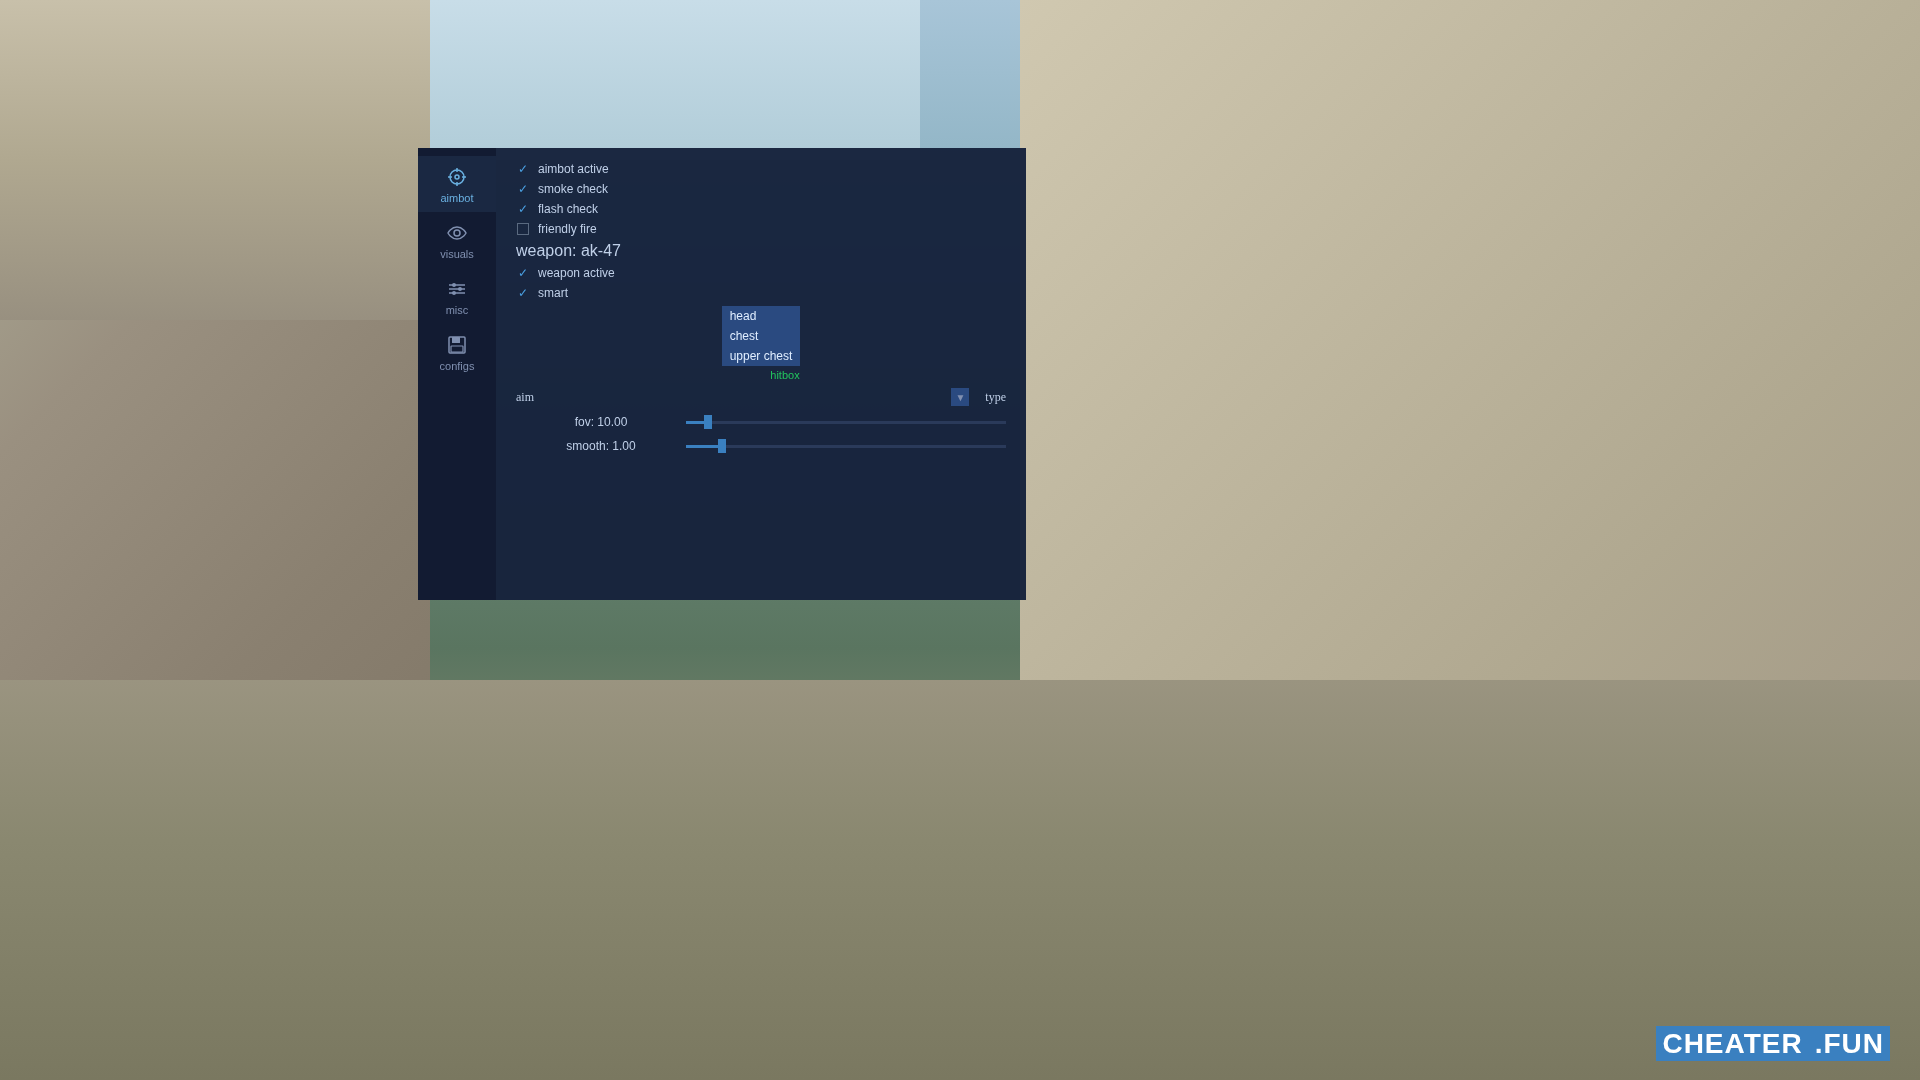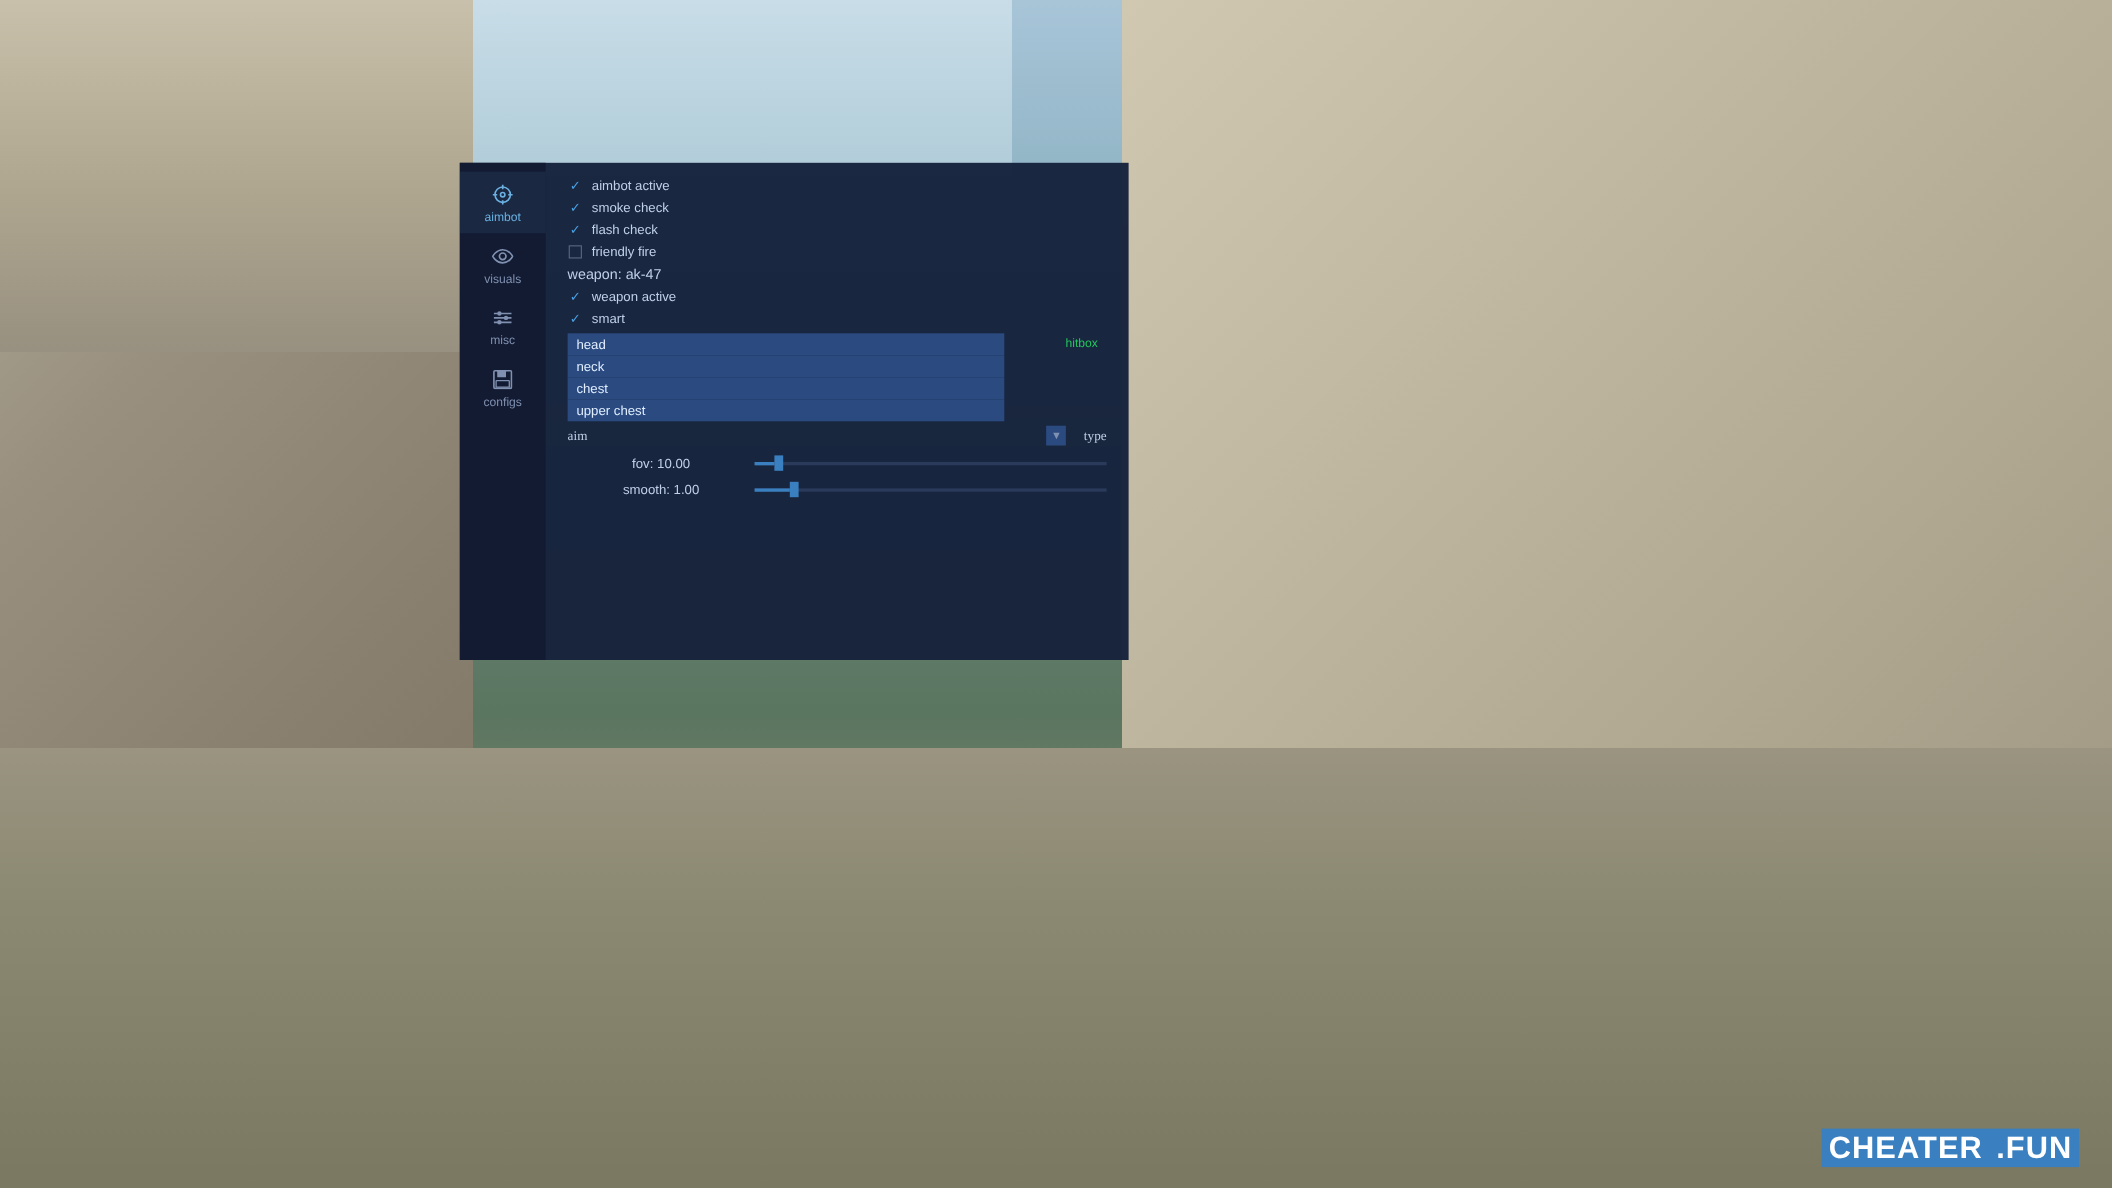--- a/index.html
+++ b/index.html
@@ -135,31 +135,32 @@
       color: #5a6a80;
     }
     .check-box-empty {
       width: 12px;
       height: 12px;
       border: 1px solid #5a6a80;
       display: inline-block;
     }
 
     .weapon-label {
-      font-size: 13px;
+      font-size: 16px;
       color: #c0d0e8;
       margin-bottom: 6px;
     }
 
     
     .hitbox-section {
       display: flex;
-      align-items: flex-start;
+      align-items: center;
       gap: 0;
       margin-bottom: 4px;
+      flex-direction: column;
     }
 
     .hitbox-item {
       padding: 3px 8px;
       font-size: 12px;
       color: #c0d0e8;
       cursor: pointer;
     }
     .hitbox-item.selected {
       background: #2a4a80;
@@ -364,21 +365,20 @@
     </div>
 
     <div class="check-row">
       <span class="check-icon checked">✓</span>
       <span>smart</span>
     </div>
 
     <div class="hitbox-section">
       <div style="flex:1;">
         <div class="hitbox-item selected">head</div>
-        <div class="hitbox-item selected">neck</div>
         <div class="hitbox-item selected">chest</div>
         <div class="hitbox-item selected">upper chest</div>
       </div>
       <div class="hitbox-label">hitbox</div>
     </div>
 
     <div class="aim-row">
       <span class="aim-label">aim</span>
       <div style="flex:1;"></div>
       <div class="dropdown-arrow">▼</div>

